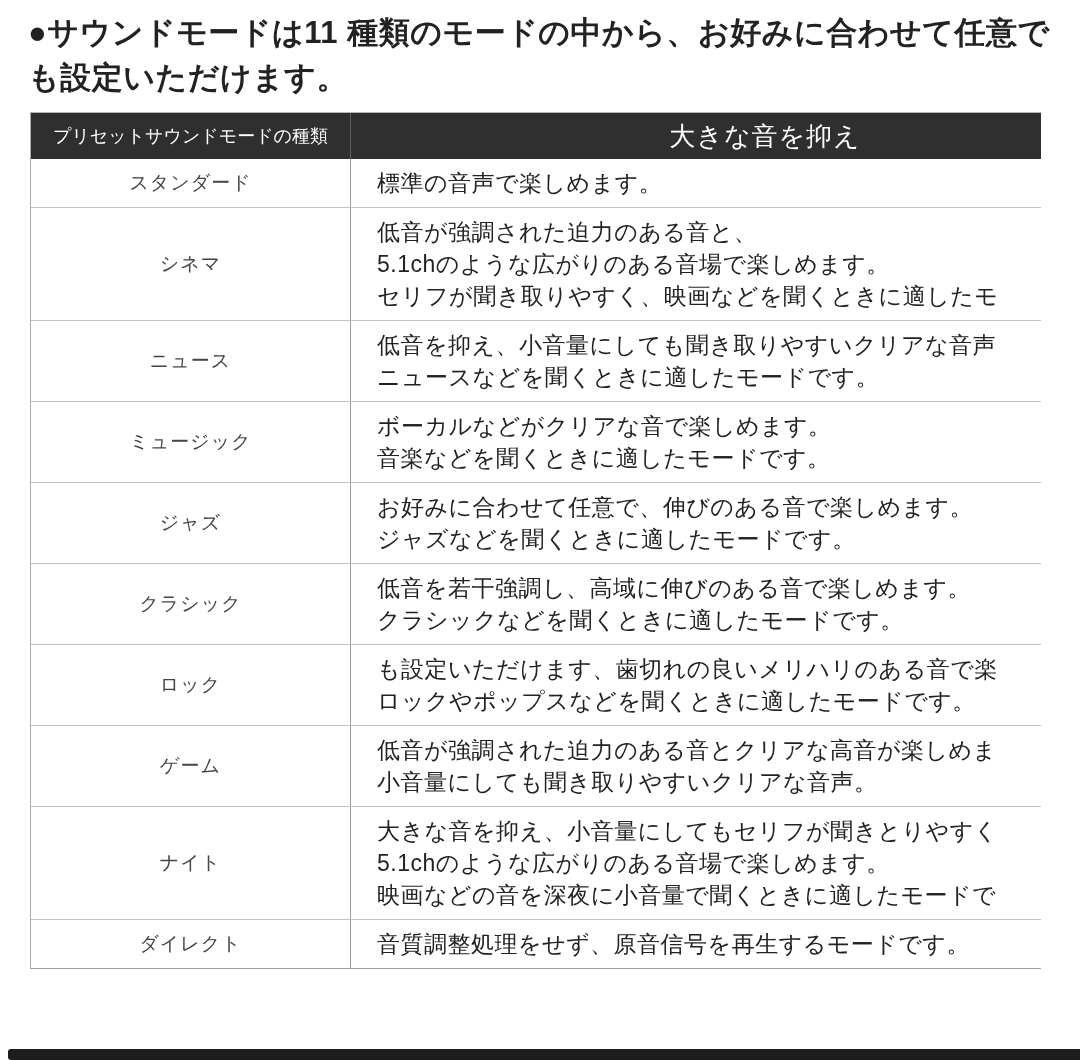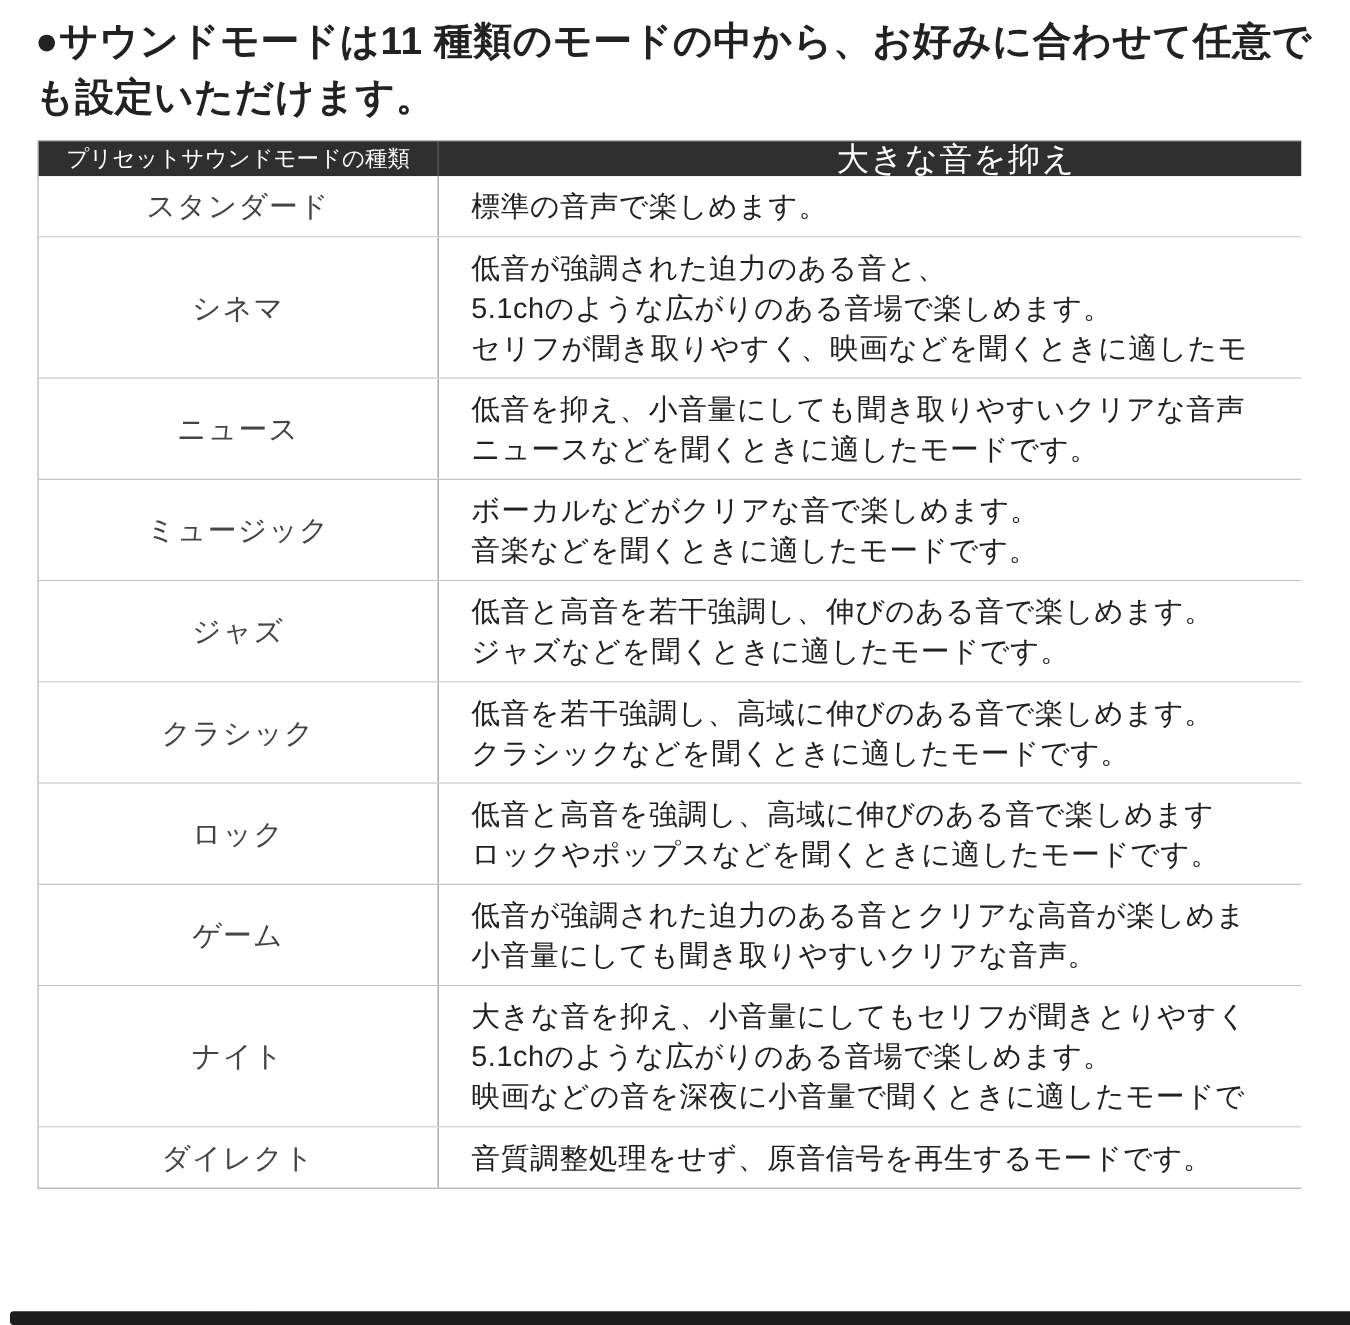--- a/index.html
+++ b/index.html
@@ -35,21 +35,21 @@
     position: absolute;
     left: 30px;
     top: 112px;
     width: 1010px;
     border-top: 1px solid #b7b7b7;
     border-left: 1px solid #a9a9a9;
     border-bottom: 1px solid #9e9e9e;
   }
   .thead {
     display: flex;
-    height: 28px;
+    height: 46px;
     background: var(--header-bg, #2f2f2f);
     color: var(--header-text, #ffffff);
   }
   .th-mode {
     flex: 0 0 320px;
     display: flex;
     align-items: center;
     justify-content: center;
     font-size: 18px;
     border-right: 1px solid #5d5d5d;
@@ -68,21 +68,21 @@
     display: flex;
     border-bottom: 1px solid #c3c3c3;
     background: #ffffff;
   }
   .row:last-child { border-bottom: none; }
   .cell-mode {
     flex: 0 0 320px;
     display: flex;
     align-items: center;
     justify-content: center;
-    font-size: 23px;
+    font-size: 19px;
     color: var(--mode-text, #444444);
     border-right: 1px solid #9c9c9c;
     box-sizing: border-box;
     letter-spacing: 1px;
   }
   .cell-desc {
     flex: 0 0 690px;
     padding: 8px 0 8px 26px;
     font-size: 23px;
     line-height: 32px;
@@ -148,37 +148,37 @@
     <div class="cell-mode">ミュージック</div>
     <div class="cell-desc">
             <div class="desc-line">ボーカルなどがクリアな音で楽しめます。</div>
             <div class="desc-line">音楽などを聞くときに適したモードです。</div>
           </div>
   </div>
 
   <div class="row">
     <div class="cell-mode">ジャズ</div>
     <div class="cell-desc">
-            <div class="desc-line">低音と高音を若干強調し、伸びのある音で楽しめます。</div>
+            <div class="desc-line">お好みに合わせて任意で、伸びのある音で楽しめます。</div>
             <div class="desc-line">ジャズなどを聞くときに適したモードです。</div>
           </div>
   </div>
 
   <div class="row">
     <div class="cell-mode">クラシック</div>
     <div class="cell-desc">
             <div class="desc-line">低音を若干強調し、高域に伸びのある音で楽しめます。</div>
             <div class="desc-line">クラシックなどを聞くときに適したモードです。</div>
           </div>
   </div>
 
   <div class="row">
     <div class="cell-mode">ロック</div>
     <div class="cell-desc">
-            <div class="desc-line">低音と高音を強調し、高域に伸びのある音で楽しめます</div>
+            <div class="desc-line">も設定いただけます、歯切れの良いメリハリのある音で楽</div>
             <div class="desc-line">ロックやポップスなどを聞くときに適したモードです。</div>
           </div>
   </div>
 
   <div class="row">
     <div class="cell-mode">ゲーム</div>
     <div class="cell-desc">
             <div class="desc-line">低音が強調された迫力のある音とクリアな高音が楽しめま</div>
             <div class="desc-line">小音量にしても聞き取りやすいクリアな音声。</div>
           </div>

